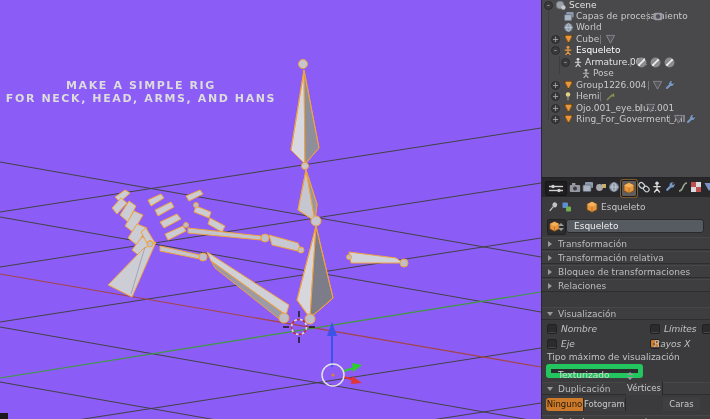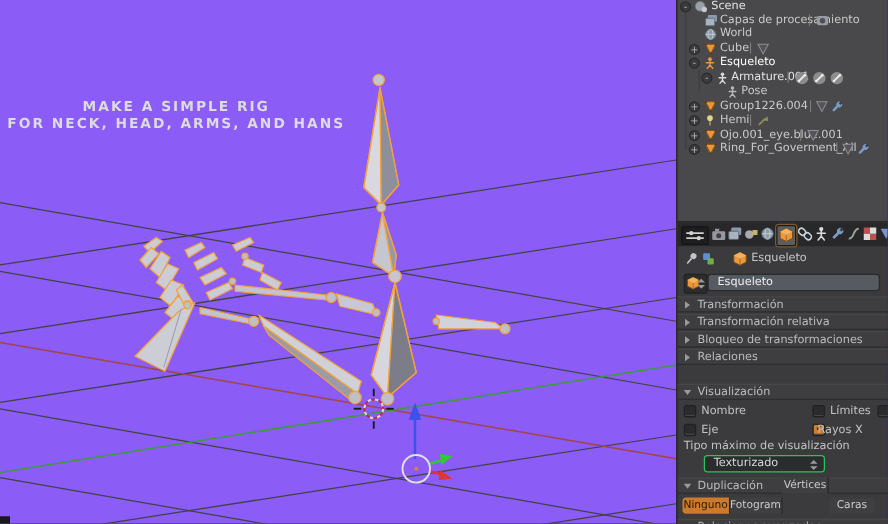--- a/index.html
+++ b/index.html
@@ -47,23 +47,23 @@
       font-size:9px;color:#bcbcbc;line-height:12px;}
   .panelhdr .ptxt{position:absolute;left:16px;top:0;}
   .arr-r{position:absolute;left:6px;top:3px;width:0;height:0;border-left:4px solid #9a9a9a;
       border-top:3px solid transparent;border-bottom:3px solid transparent;}
   .arr-d{position:absolute;left:5px;top:4px;width:0;height:0;border-top:4px solid #9a9a9a;
       border-left:3px solid transparent;border-right:3px solid transparent;}
   .cb{position:absolute;width:10px;height:10px;background:#2b2b2d;border:1px solid #212123;
       border-radius:2px;box-sizing:border-box;box-shadow:inset 0 -1px 0 #46464a;}
   .cb.on{background:var(--accent_orange,#cc7f2e);}
   .cb.on::after{content:"\2713";position:absolute;left:1px;top:-2px;color:#38260e;font-size:9px;font-weight:bold;}
-  .cblab{position:absolute;font-size:9px;color:#c2c2c2;line-height:10px;white-space:nowrap;}
+  .cblab{position:absolute;font-size:9px;color:#c2c2c2;line-height:10px;white-space:nowrap;font-style:italic;}
   #maxdraw-label{position:absolute;left:5px;font-size:9px;color:#c2c2c2;white-space:nowrap;}
-  #maxdraw-dd{position:absolute;left:21px;width:97px;height:14px;background:#2c2c2e;border:1px solid #22c55e;
+  #maxdraw-dd{position:absolute;left:4px;width:97px;height:14px;background:#2c2c2e;border:5px solid #22c55e;
       border-radius:3px;box-sizing:border-box;color:#d5d5d5;font-size:9px;line-height:12px;}
   #maxdraw-dd .ddtxt{position:absolute;left:7px;top:0;}
   .stp{position:absolute;right:5px;width:0;height:0;border-left:3px solid transparent;border-right:3px solid transparent;}
   .stp.up{top:3px;border-bottom:3px solid #9a9a9a;}
   .stp.dn{top:8px;border-top:3px solid #9a9a9a;}
   .seg{position:absolute;height:13px;background:#3f3f42;color:#c9c9c9;font-size:8.5px;
       text-align:center;line-height:13px;border-right:1px solid #28282a;box-sizing:border-box;white-space:nowrap;overflow:hidden;}
   .seg.first{border-radius:3px 0 0 3px;}
   .seg.last{border-radius:0 3px 3px 0;border-right:none;}
   .seg.on{background:var(--button_active_bg,#cd7b2b);color:#241807;}

